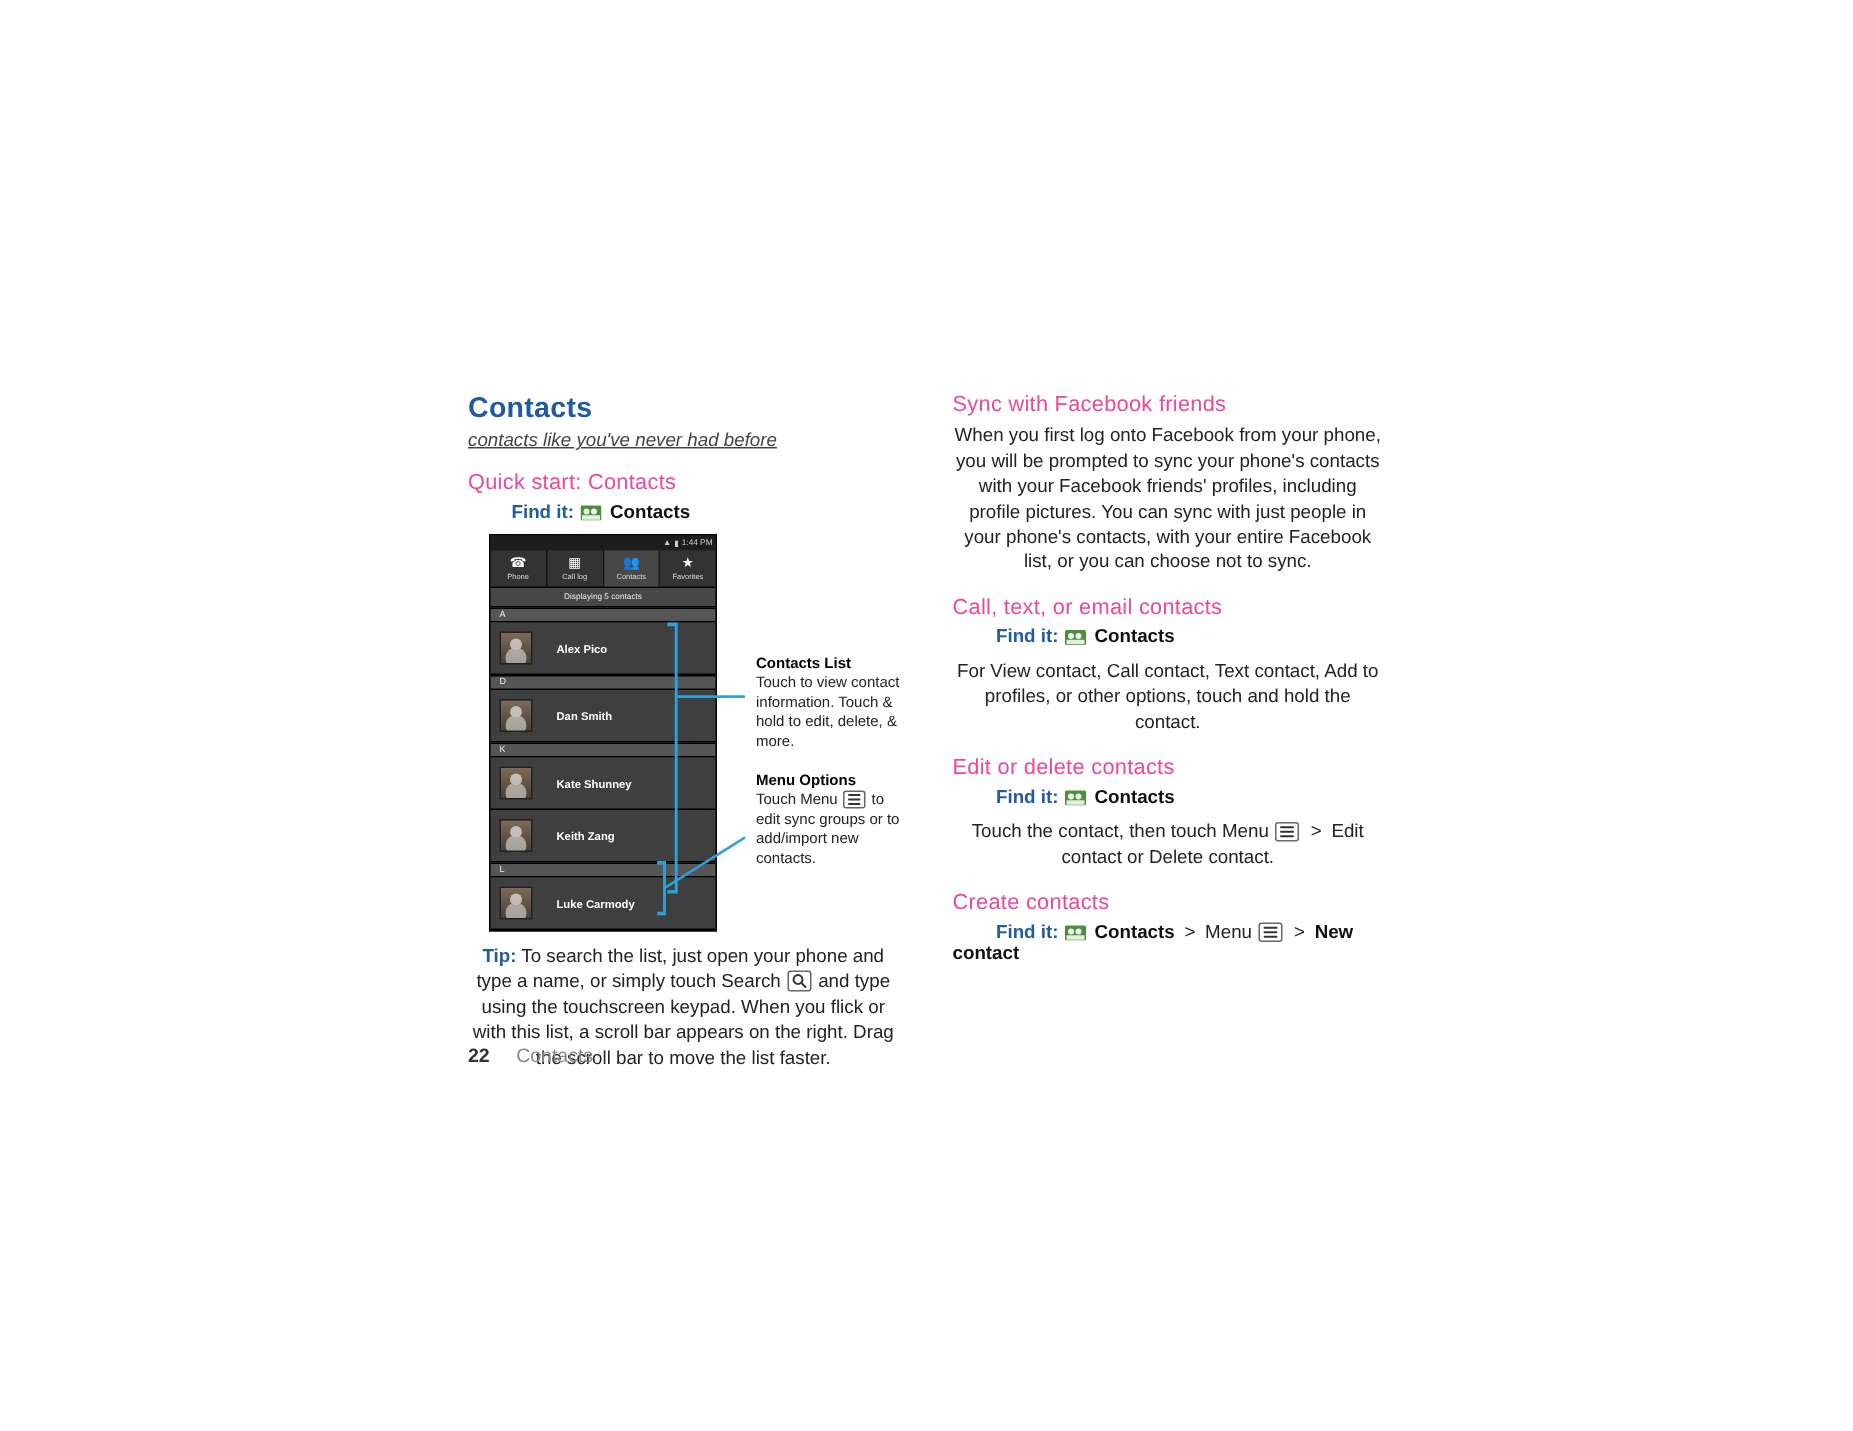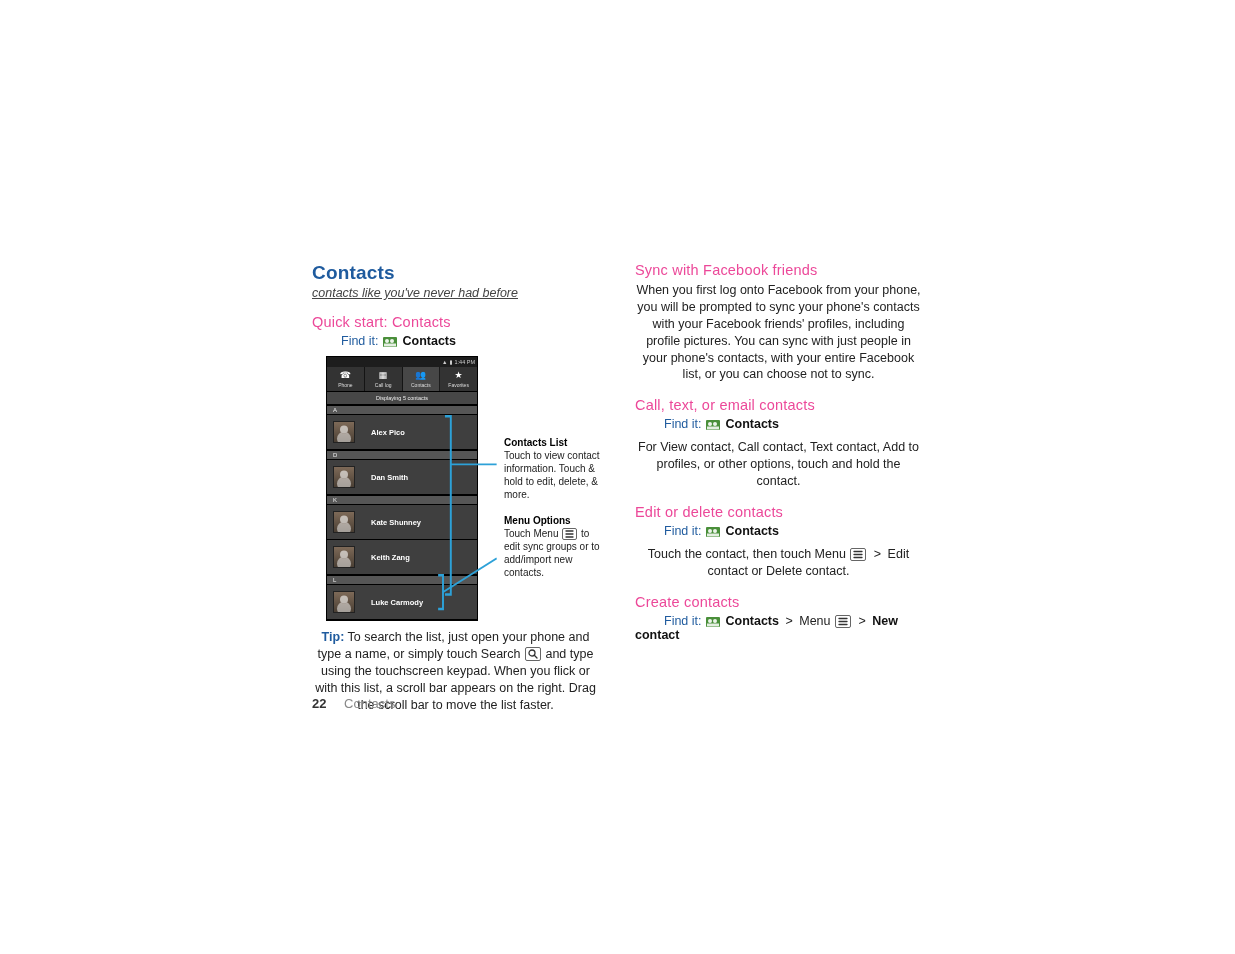--- a/index.html
+++ b/index.html
@@ -60,21 +60,21 @@
     font-size: 14.5px;
     font-weight: 400;
     color: #ec4899;
     letter-spacing: .2px;
   }
   h2.space-above { margin-top: 14px; }
   .findit {
     margin: 0 0 8px 0;
     font-size: 12.5px;
   }
-  .findit .label { color: var(--deep-blue); font-weight: 400; padding-left: 29px; }
+  .findit .label { color: var(--deep-blue); font-weight: 700; padding-left: 29px; }
   .findit .dest  { color: #111; font-weight: 700; }
   .body-text {
     font-size: 12.5px;
     line-height: 1.35;
     margin: 0 0 6px 0;
     color: #222;
     text-align: center;
   }
   .tip-label { color: var(--deep-blue); font-weight: 700; }
   .b { font-weight: 400; }

